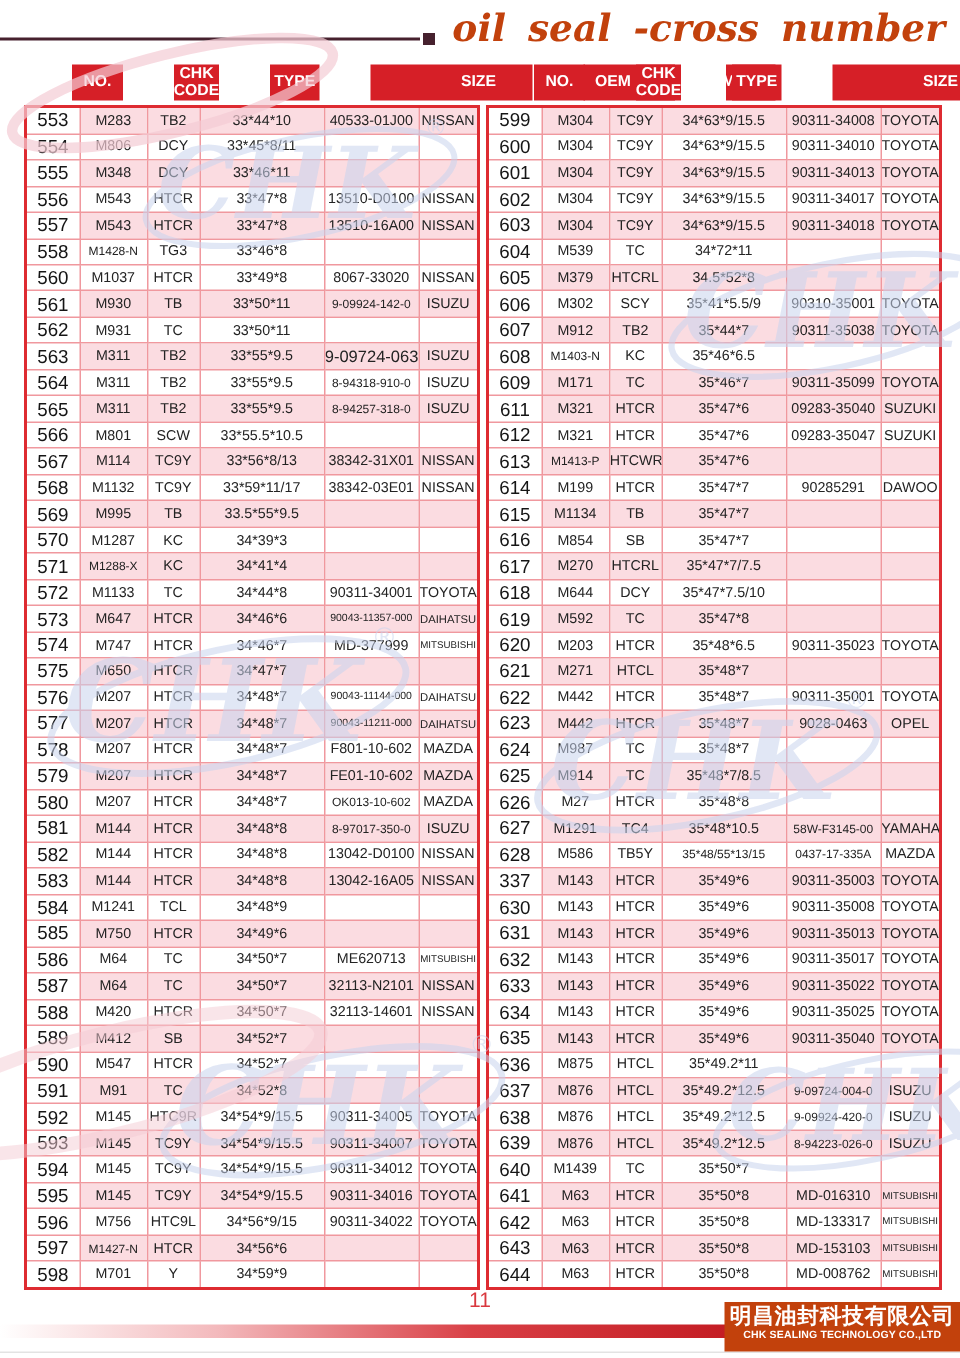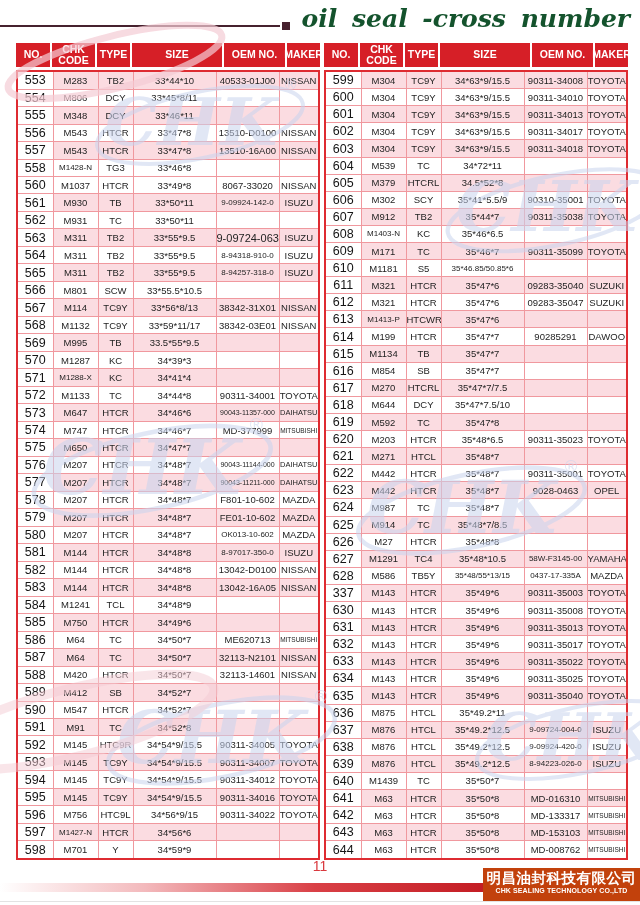--- a/index.html
+++ b/index.html
@@ -3,30 +3,30 @@
 <meta charset="utf-8">
 <style>
   html,body{margin:0;padding:0;}
   .page{position:relative;width:640px;height:905px;background:#ffffff;overflow:hidden;
         font-family:"Liberation Sans",sans-serif;}
   
   .rule-line{position:absolute;left:0;top:25px;width:280px;height:2px;background:#46212e;}
   .rule-square{position:absolute;left:282px;top:22px;width:8px;height:8px;background:#46212e;}
   .page-title{position:absolute;right:10px;top:4px;width:330px;text-align:right;
       font-family:"DejaVu Serif",serif;font-style:italic;font-weight:bold;font-size:25px;
-      color:#14532d;word-spacing:6px;letter-spacing:0px;white-space:nowrap;}
+      color:#c2410c;word-spacing:6px;letter-spacing:0px;white-space:nowrap;}
   
   .table-block{position:absolute;top:43px;z-index:2;}
   .table-left{left:16px;}
   .table-right{left:324px;}
   .thead{display:flex;gap:2px;height:24px;margin-bottom:3px;}
   .th{background:#d61f27;color:#fff;font-weight:bold;font-size:10.5px;line-height:1.05;
-      display:flex;align-items:center;justify-content:center;text-align:center;}
-  .th-no{width:34px;}.th-code{width:43px;}.th-type{width:33px;}
-  .th-size{width:90px;}.th-oem{width:61px;}.th-maker{width:33px;}
+      display:flex;align-items:center;justify-content:center;text-align:center;margin-left:32px;}
+  .th-no{width:34px;}.th-code{width:30px;}.th-type{width:33px;}
+  .th-size{width:72px;padding-left:36px;}.th-oem{width:61px;}.th-maker{width:33px;}
   table.grid{border-collapse:collapse;table-layout:fixed;width:302px;height:790px;
       background:#fff;border:2px solid #de2b31;}
   table.grid td{border:1px solid #f0989e;text-align:center;vertical-align:middle;
       font-size:9.5px;color:#232323;padding:0;overflow:hidden;white-space:nowrap;}
   tr.stripe-pink td{background:#fbdce1;}
   tr.stripe-white td{background:#ffffff;}
   table.grid td.c0{background:#ffffff;font-size:12.5px;color:#151515;}
   
   .wm{position:absolute;left:0;top:0;z-index:5;pointer-events:none;}
   
@@ -535,28 +535,20 @@
               <td class="c5"></td>
             </tr>
             <tr class="stripe-pink">
               <td class="c0">609</td>
               <td class="c1">M171</td>
               <td class="c2">TC</td>
               <td class="c3">35*46*7</td>
               <td class="c4">90311-35099</td>
               <td class="c5">TOYOTA</td>
             </tr>
-            <tr class="stripe-white">
-              <td class="c0">610</td>
-              <td class="c1">M1181</td>
-              <td class="c2">S5</td>
-              <td class="c3" style="font-size: 8px;">35*46.85/50.85*6</td>
-              <td class="c4"></td>
-              <td class="c5"></td>
-            </tr>
             <tr class="stripe-pink">
               <td class="c0">611</td>
               <td class="c1">M321</td>
               <td class="c2">HTCR</td>
               <td class="c3">35*47*6</td>
               <td class="c4">09283-35040</td>
               <td class="c5">SUZUKI</td>
             </tr>
             <tr class="stripe-white">
               <td class="c0">612</td>

